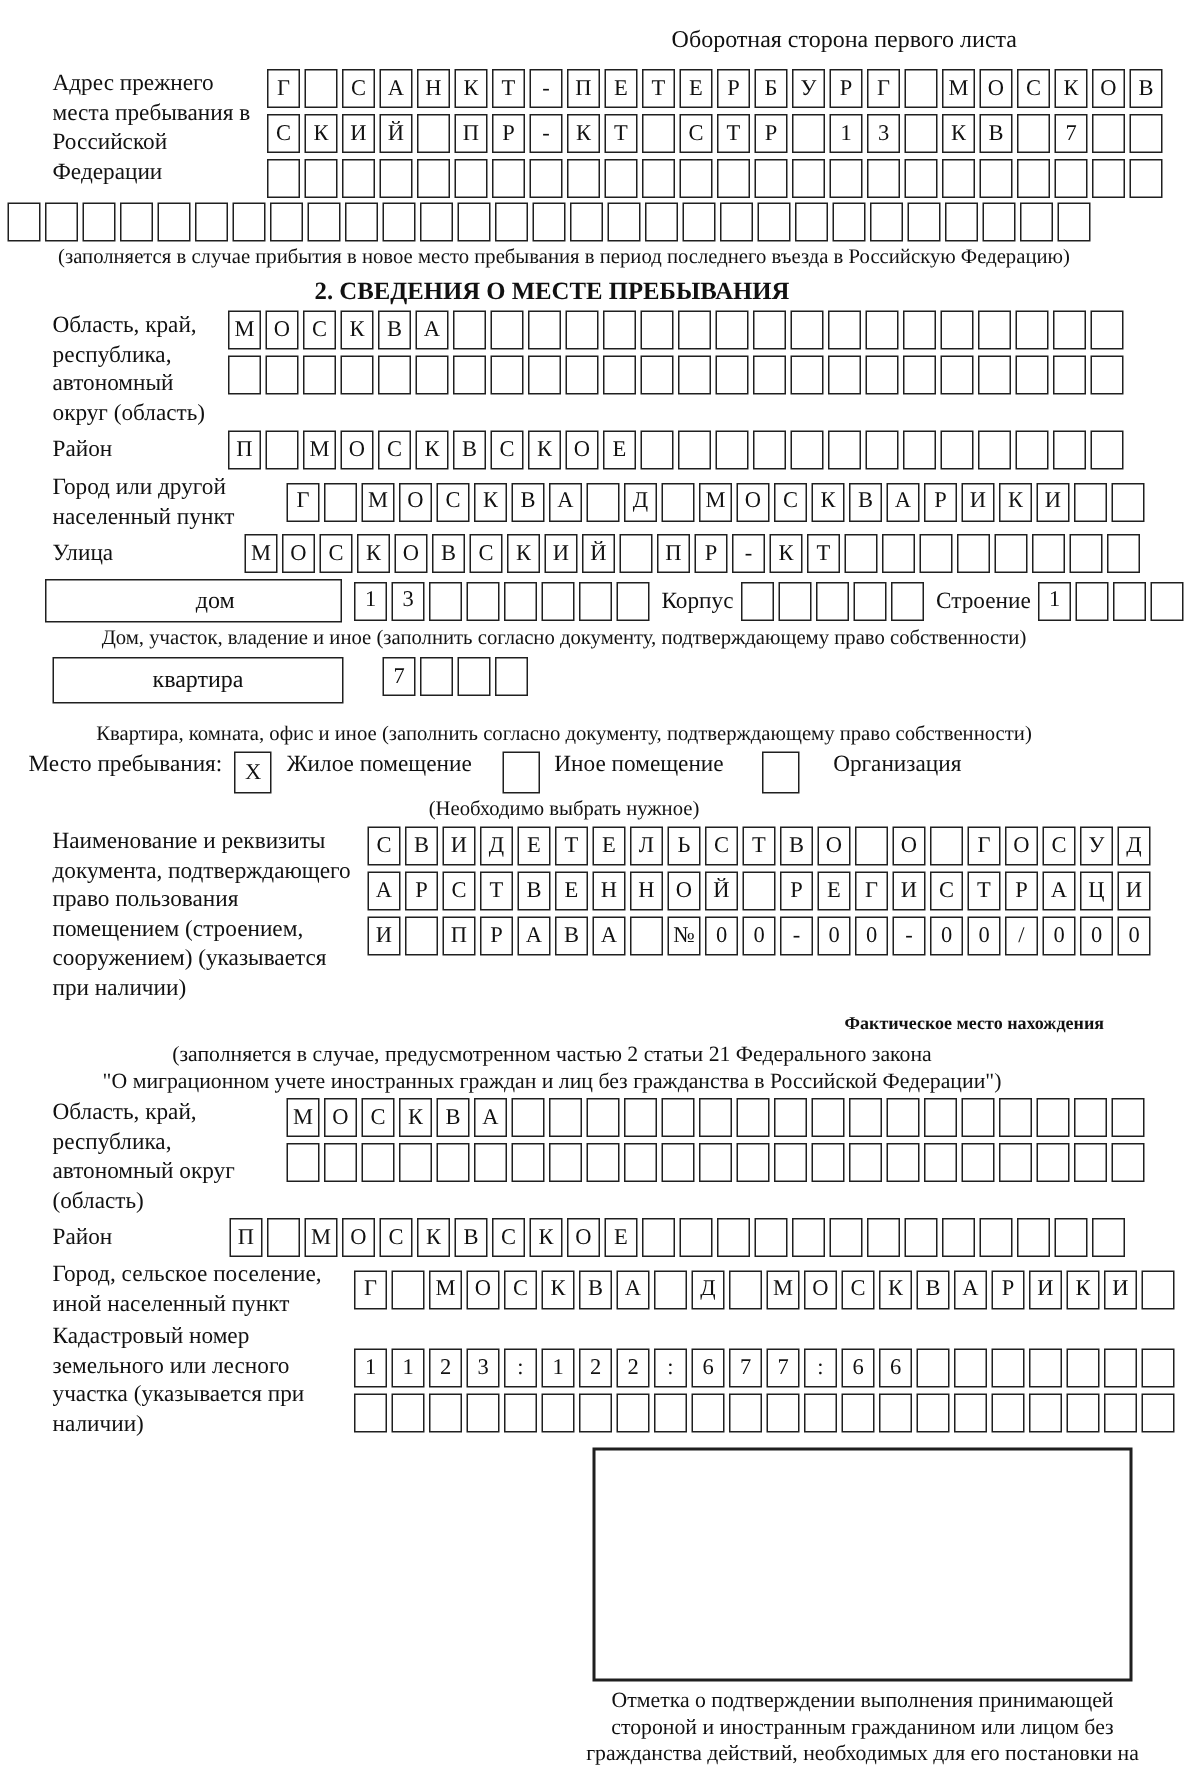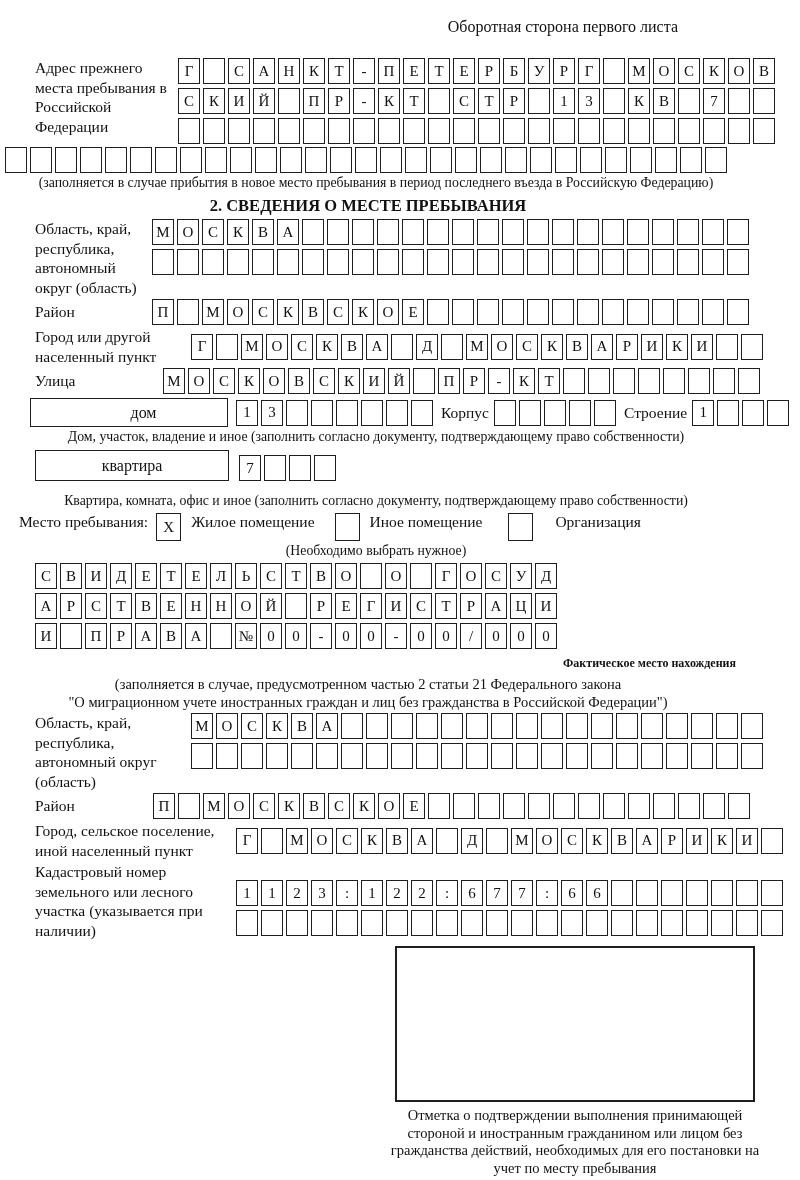--- a/index.html
+++ b/index.html
@@ -33,21 +33,21 @@
   .h3{font-size:12px;font-weight:bold;text-align:right;margin:7px 0 4px 0;}
   .mt2{margin-top:2px;gap:11px;}
   .house-row{display:flex;align-items:center;margin:4px 0 0 30px;}
   .widebox{
     flex:none;border:1.5px solid #1f1f1f;display:flex;align-items:center;justify-content:center;
     font-size:16px;background:#fff;
   }
   .wb-dom{width:167px;height:27px;margin-right:8px;padding-left:29px;}
   .wb-kv{width:192px;height:29px;margin-right:10px;}
   .inline-lbl{font-size:15.5px;flex:none;margin:0 5px 0 8px;}
-  .apt-row{display:flex;align-items:flex-end;margin:5px 0 12px 35px;}
+  .apt-row{display:flex;align-items:flex-start;margin:5px 0 12px 35px;gap:16px;}
   .stay-row{display:flex;align-items:flex-start;margin:4px 0 0 19px;font-size:15.5px;}
   .checkbox{
     flex:none;width:23px;height:26px;border:1.5px solid #1f1f1f;
     display:flex;align-items:center;justify-content:center;font-size:15px;background:#fff;
   }
   .stay-row .opt{margin-right:14px;}
   .stay-row .cb1{margin:0 10px 0 8px;}
   .stay-row .cb2{margin:0 10px 0 6px;}
   .stay-row .cb3{margin:0 22px 0 12px;}
   .doc-block{margin-top:4px;}
@@ -62,21 +62,21 @@
     font-size:14.5px;line-height:17.5px;
   }
 </style>
 </head>
 <body>
 
 <div class="page">
 
   <div class="header-note">Оборотная сторона первого листа</div>
 
-  <div class="flex-block" style="margin-top:22px;">
+  <div class="flex-block" style="margin-top:10px;">
     <div class="lbl w143">Адрес прежнего места пребывания в Российской Федерации</div>
     <div class="rows">
       <div class="box-row">
           <span class="cell">Г</span>
           <span class="cell"></span>
           <span class="cell">С</span>
           <span class="cell">А</span>
           <span class="cell">Н</span>
           <span class="cell">К</span>
           <span class="cell">Т</span>
@@ -380,20 +380,21 @@
     <span class="checkbox cb1">X</span>
     <span class="opt">Жилое помещение</span>
     <span class="checkbox cb2"></span>
     <span class="opt">Иное помещение</span>
     <span class="checkbox cb3"></span>
     <span>Организация</span>
   </div>
   <div class="note center">(Необходимо выбрать нужное)</div>
 
   <div class="flex-block doc-block">
+    <div class="lbl w210">Наименование и реквизиты документа, подтверждающего право пользования помещением (строением, сооружением) (указывается при наличии)</div>
     <div class="rows">
       <div class="box-row">
           <span class="cell">С</span>
           <span class="cell">В</span>
           <span class="cell">И</span>
           <span class="cell">Д</span>
           <span class="cell">Е</span>
           <span class="cell">Т</span>
           <span class="cell">Е</span>
           <span class="cell">Л</span>

